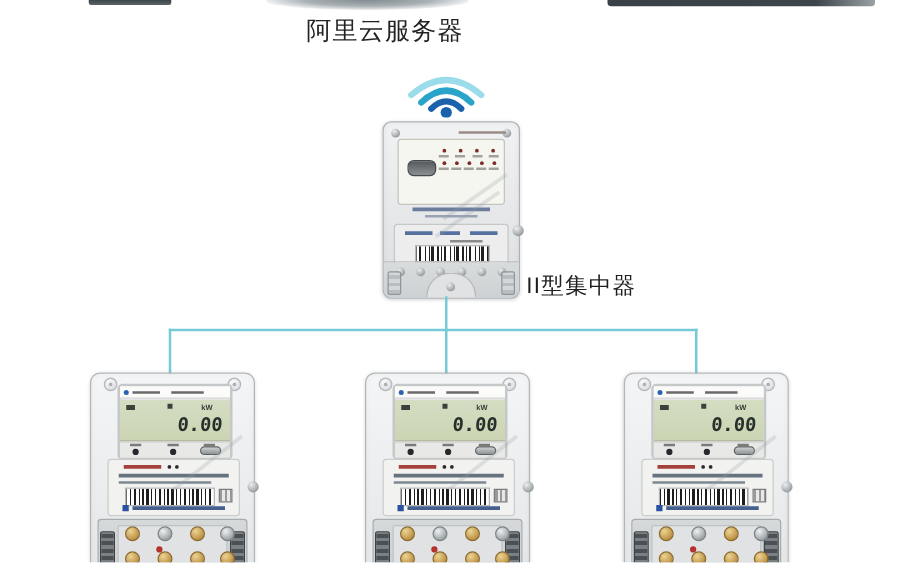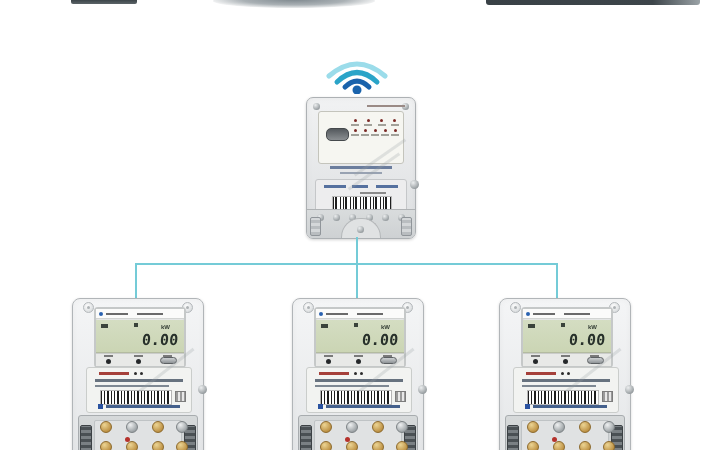--- a/index.html
+++ b/index.html
@@ -135,20 +135,21 @@
 </style>
 </head>
 <body>
 
 <div id="page">
 
   <div class="rem-left"></div>
   <div class="rem-cloud"></div>
   <div class="rem-right"></div>
 
+  <div class="cloud-label">阿里云服务器</div>
 
   <svg class="wifi" width="70" height="44" viewBox="0 0 70 44">
     <path class="w1" d="M7 26 Q35 2 63 26"></path>
     <path class="w2" d="M15 32 Q35 13 55 32"></path>
     <path class="w3" d="M23 37 Q35 25 47 37"></path>
     <circle class="w4" cx="35" cy="40" r="4.5"></circle>
   </svg>
 
   <div class="cc">
     <div class="screw s-tl"></div>
@@ -224,20 +225,21 @@
       <div class="cc-arc">
         <span class="screw"></span>
       </div>
       <div class="cc-hook" style="left:3px"></div>
       <div class="cc-hook" style="right:3px"></div>
     </div>
     <div class="screw cc-seal"></div>
     <div class="wm" style="right:4px;top:58px;width:62px;height:3px;transform:rotate(-35deg)"></div>
     <div class="wm" style="right:10px;top:72px;width:62px;height:3px;transform:rotate(-35deg)"></div>
   </div>
+  <div class="cc-label">II型集中器</div>
 
   <div class="net v1"></div>
   <div class="net h1"></div>
   <div class="net d1"></div>
   <div class="net d2"></div>
   <div class="net d3"></div>
 
   <div class="meter" id="meter1">
     <div class="ear l"></div>
     <div class="ear r"></div>

